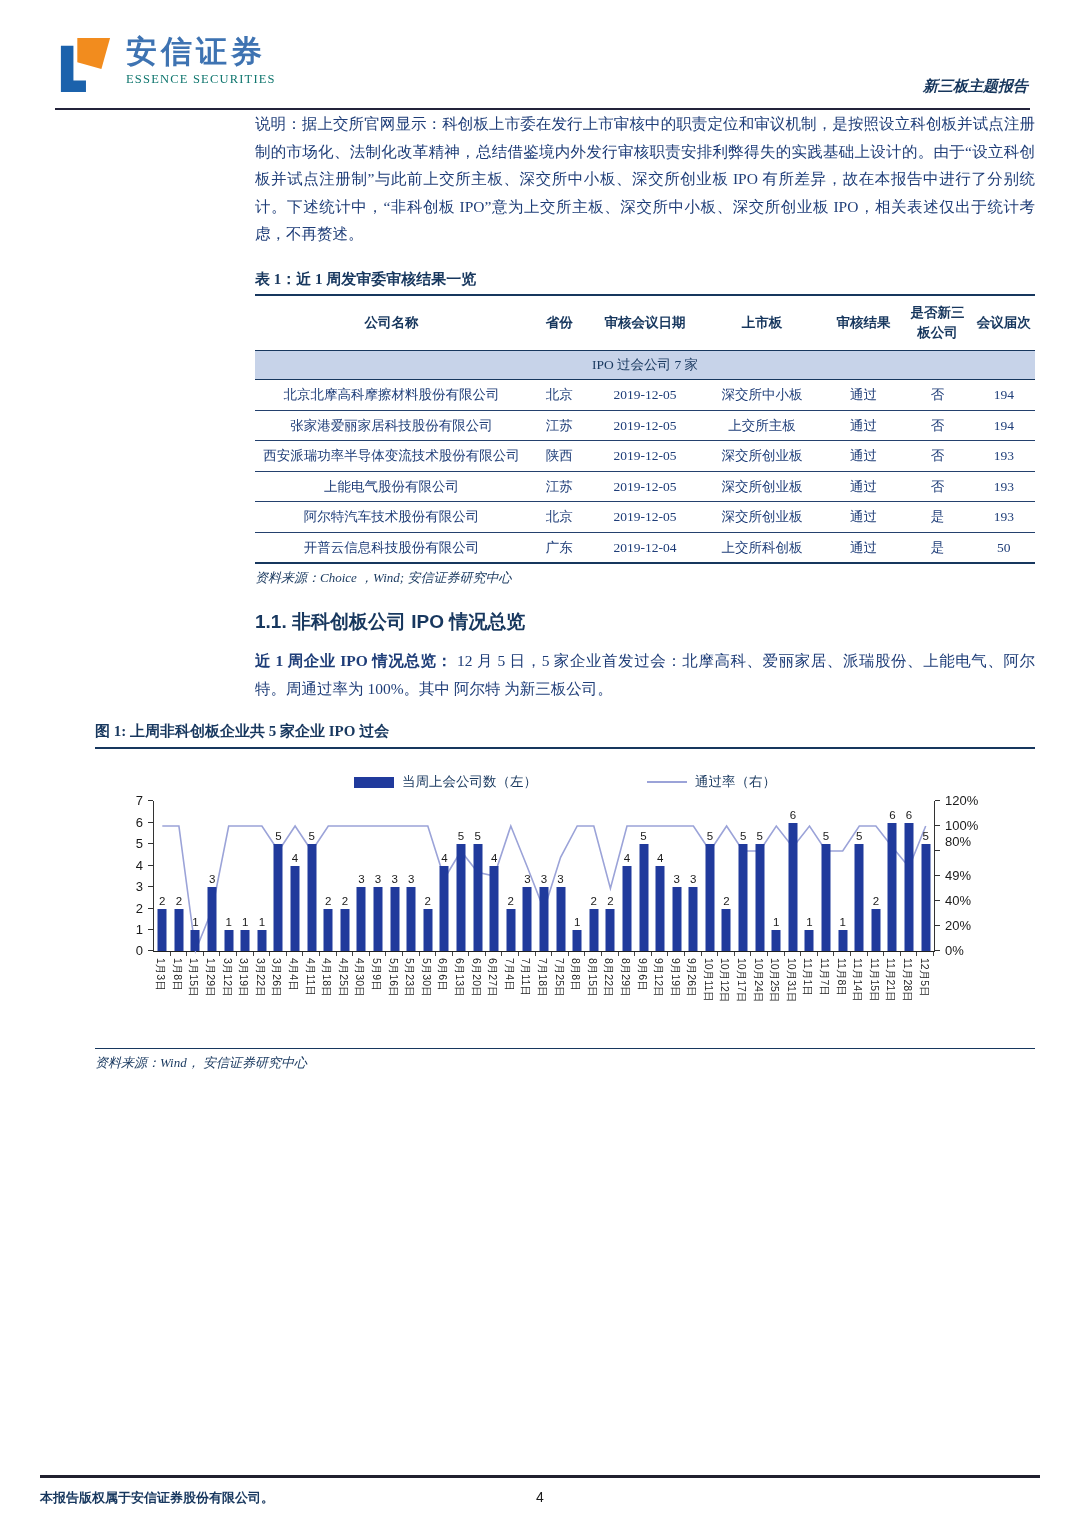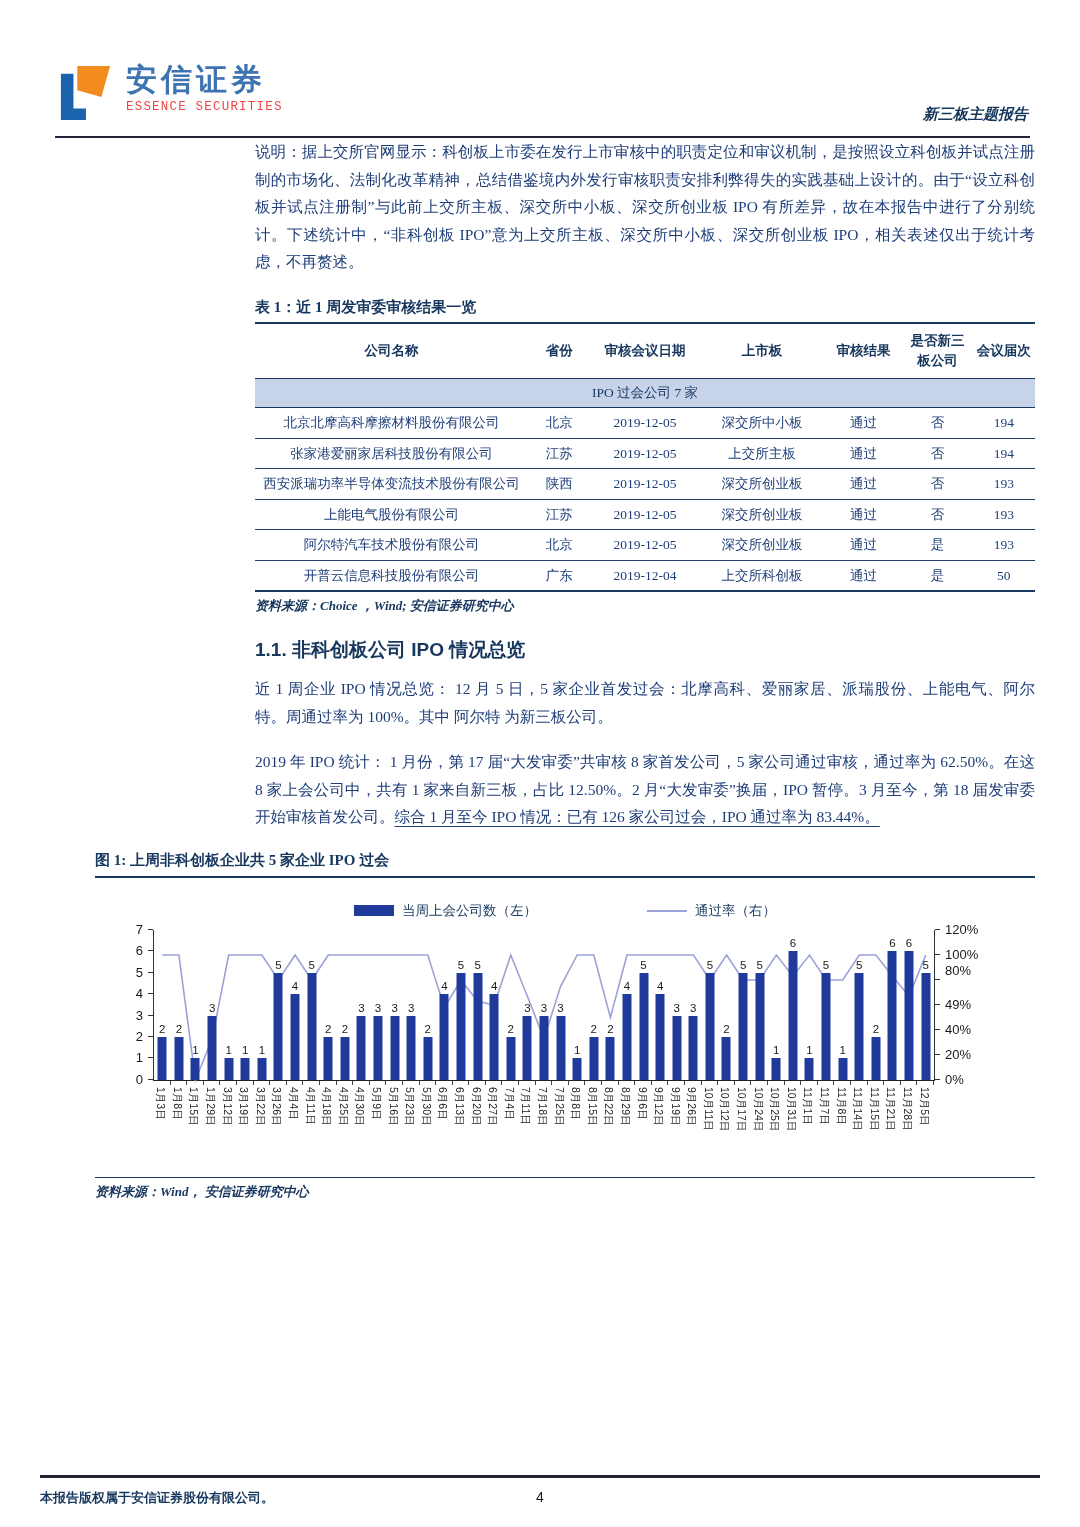--- a/index.html
+++ b/index.html
@@ -1,46 +1,46 @@
 <!DOCTYPE html>
 <html><head>
 <meta charset="utf-8">
 <style>
   html,body{margin:0;padding:0;}
   body{width:1080px;height:1527px;background:#ffffff;position:relative;
        font-family:"Liberation Serif","DejaVu Serif",serif;color:#1e3d78;}
   
   .page-header{display:flex;justify-content:space-between;align-items:flex-end;
-               padding:36px 52px 6px 58px;margin-top:28px;}
+               padding:36px 52px 6px 58px;}
   .logo-block{display:flex;gap:14px;align-items:flex-start;}
   .brand-text .brand-cn{font-family:"Liberation Sans","DejaVu Sans",sans-serif;
       font-weight:bold;font-size:31px;color:#3e73b2;letter-spacing:4px;line-height:1.05;}
-  .brand-text .brand-en{font-family:Liberation Mono, monospace;
-      font-size:12.5px;color:#ef4444;letter-spacing:1.2px;margin-top:3px;}
+  .brand-text .brand-en{font-family:Liberation Serif, serif;
+      font-size:12.5px;color:#0f766e;letter-spacing:1.2px;margin-top:3px;}
   .report-type{font-style:italic;font-weight:bold;font-size:15px;color:#16365c;padding-bottom:4px;}
   .header-rule{border:none;border-top:2.5px solid #23233a;margin:2px 50px 0 55px;}
   
   .content{margin:0 45px 0 255px;width:780px;}
   .sec-title{font-family:"Liberation Sans","DejaVu Sans",sans-serif;font-weight:bold;
       font-size:23px;color:#17375e;margin:26px 0 24px;}
   .body-p{font-size:15.5px;line-height:27.5px;text-align:justify;margin:0 0 18px;color:#1e3d78;}
-  .lead{font-weight:normal;}
+  .lead{font-weight:bold;}
   .ul{text-decoration:underline;text-underline-offset:4px;}
   
   .tbl-caption{font-weight:bold;font-size:15px;color:#17375e;
       padding:4px 0 5px;border-bottom:2.5px solid #17375e;}
   table.data{width:100%;border-collapse:collapse;font-size:13.5px;}
   table.data th{font-weight:bold;color:#17375e;padding:7px 3px;vertical-align:middle;
       border-bottom:1.5px solid #17375e;line-height:1.5;}
   .group-row td{background:#c7d3e9;text-align:center;padding:5px 3px;color:#17375e;
       border-bottom:1.2px solid #17375e;font-size:13.5px;}
   tbody.rows td{text-align:center;padding:5px 3px;border-bottom:1.2px solid #24416e;
       color:#1e3d78;line-height:1.45;}
   tbody.rows tr:last-child td{border-bottom:2.5px solid #17375e;}
-  .tbl-source,.fig-source-text{font-size:13px;font-style:italic;color:#17375e;padding-top:5px;font-weight:bold;}
+  .tbl-source,.fig-source-text{font-size:13px;font-style:italic;color:#17375e;padding-top:5px;}
   .subsec-title{font-family:"Liberation Sans","DejaVu Sans",sans-serif;font-weight:bold;
       font-size:19px;color:#17375e;margin:22px 0 12px;}
   
   .figure{margin:20px 45px 0 95px;}
   .fig-caption{font-weight:bold;font-size:15px;color:#17375e;
       padding-bottom:6px;border-bottom:2px solid #17375e;}
   .legend-row{display:flex;justify-content:center;gap:110px;margin:24px 0 8px;}
   .legend-item{display:flex;align-items:center;gap:8px;font-size:13.5px;color:#17375e;}
   .legend-swatch{width:40px;height:11px;background:#203a9c;}
   .legend-line{width:40px;height:2px;background:#9ba3d8;}
@@ -183,21 +183,20 @@
           </tr>
         </tbody>
     </table>
     <div class="tbl-source">资料来源：Choice ，Wind; 安信证券研究中心</div>
   </div>
 
   <div class="subsec-title">1.1. 非科创板公司 IPO 情况总览</div>
 
   <p class="body-p"><span class="lead">近 1 周企业 IPO 情况总览：</span><span> 12 月 5 日，5 家企业首发过会：北摩高科、爱丽家居、派瑞股份、上能电气、阿尔特。周通过率为 100%。其中 阿尔特 为新三板公司。</span></p>
 
-  <p class="body-p"><span class="lead">2019 年 IPO 统计：</span><span> 1 月份，第 17 届“大发审委”共审核 8 家首发公司，5 家公司通过审核，通过率为 62.50%。在这 8 家上会公司中，共有 1 家来自新三板，占比 12.50%。2 月“大发审委”换届，IPO 暂停。3 月至今，第 18 届发审委开始审核首发公司。</span><span class="ul">综合 1 月至今 IPO 情况：已有 126 家公司过会，IPO 通过率为 83.44%。</span></p>
 </div>
 
 <div class="figure">
   <div class="fig-caption">图 1: 上周非科创板企业共 5 家企业 IPO 过会</div>
 
   <div class="legend-row">
     <div class="legend-item">
       <span class="legend-swatch"></span>
       <span>当周上会公司数（左）</span>
     </div>

